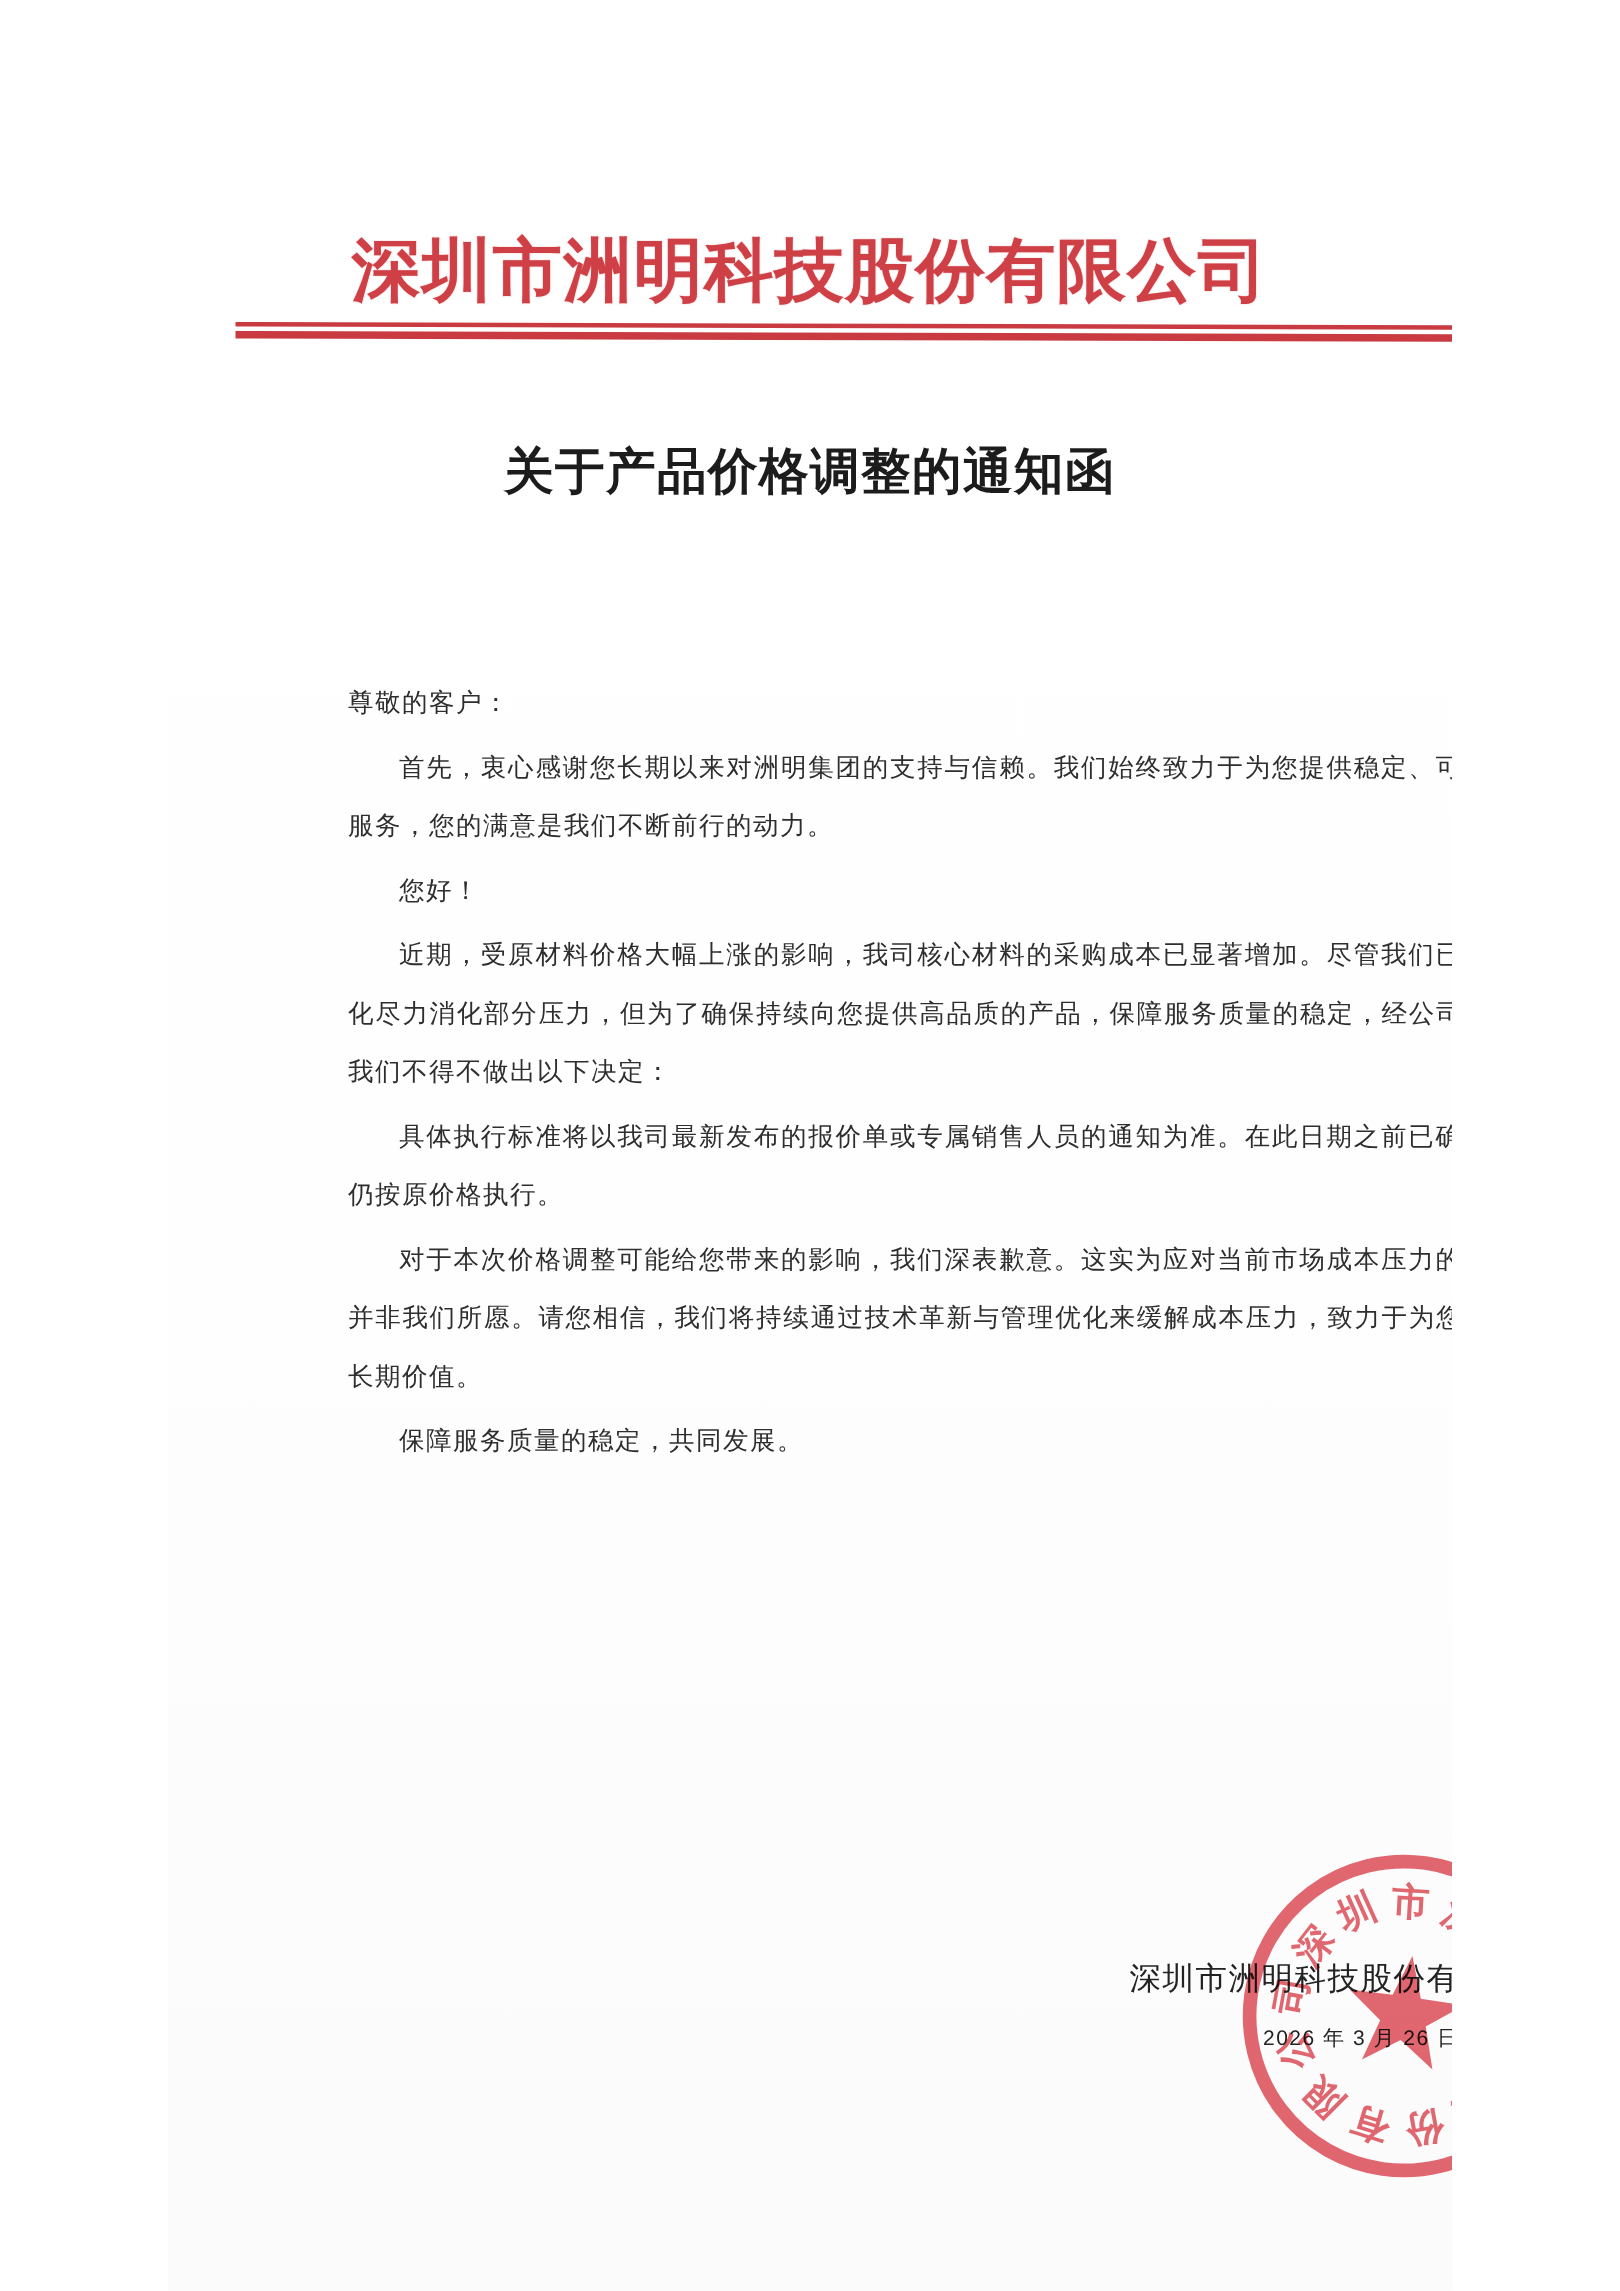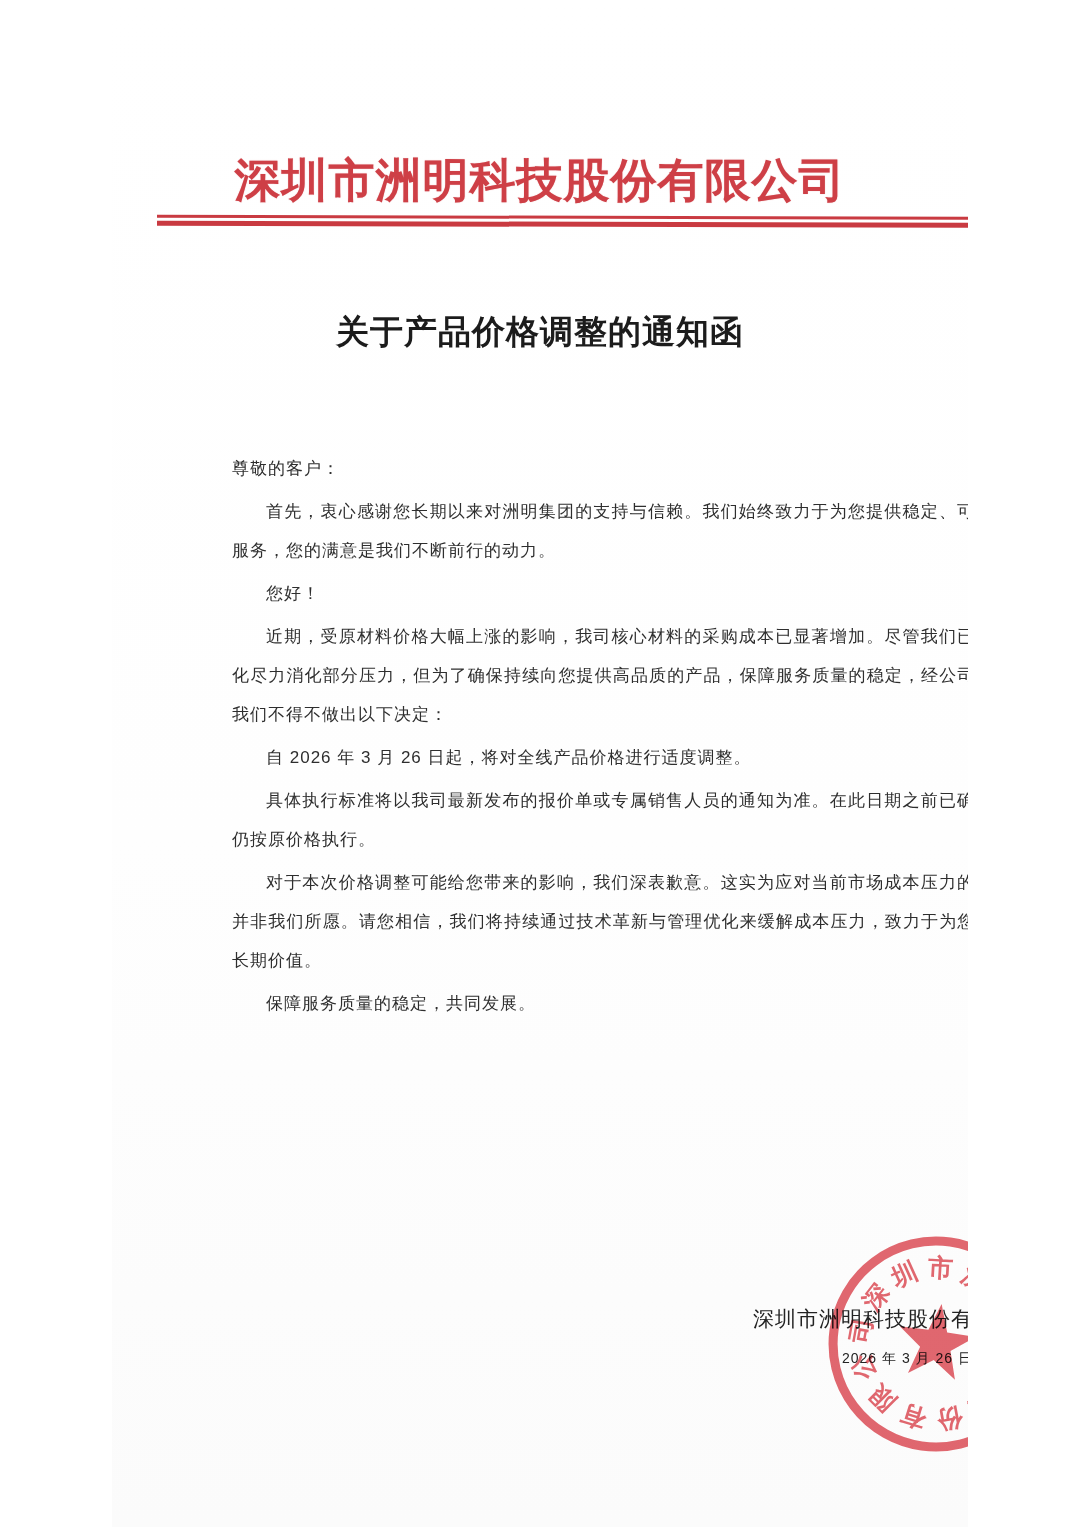--- a/index.html
+++ b/index.html
@@ -35,21 +35,21 @@
     top: 216px;
     left: 45px;
     width: 990px;
     height: 3px;
     border-top: 3px solid var(--rule-red, #c93a41);
     border-bottom: 5px solid var(--rule-red, #c93a41);
     transform: rotate(0.15deg);
   }
   .letter-title {
     position: absolute;
-    top: 310px;
+    top: 292px;
     left: 0;
     width: 100%;
     margin: 0;
     text-align: center;
     font-size: 33px;
     font-weight: 700;
     letter-spacing: 1px;
     color: var(--title-black, #1c1c1c);
   }
   .letter-body {
@@ -108,21 +108,20 @@
   <div class="header-divider"></div>
 
   <h2 class="letter-title">关于产品价格调整的通知函</h2>
 
   <div class="letter-body">
     <p class="salutation">尊敬的客户：</p>
 
   <p class="indented">首先，衷心感谢您长期以来对洲明集团的支持与信赖。我们始终致力于为您提供稳定、可靠的产品与服务，您的满意是我们不断前行的动力。</p>
       <p class="indented">您好！</p>
       <p class="indented">近期，受原材料价格大幅上涨的影响，我司核心材料的采购成本已显著增加。尽管我们已通过内部优化尽力消化部分压力，但为了确保持续向您提供高品质的产品，保障服务质量的稳定，经公司审慎评估，我们不得不做出以下决定：</p>
-      <p class="indented">自 2026 年 3 月 26 日起，将对全线产品价格进行适度调整。</p>
       <p class="indented">具体执行标准将以我司最新发布的报价单或专属销售人员的通知为准。在此日期之前已确认的订单，仍按原价格执行。</p>
       <p class="indented">对于本次价格调整可能给您带来的影响，我们深表歉意。这实为应对当前市场成本压力的必要举措，并非我们所愿。请您相信，我们将持续通过技术革新与管理优化来缓解成本压力，致力于为您创造更多的长期价值。</p>
       <p class="indented">保障服务质量的稳定，共同发展。</p>
     </div>
 
   <div class="signature-company">深圳市洲明科技股份有限公司</div>
 
   <div class="signature-date">2026 年 3 月 26 日</div>
 
   <svg class="company-seal" viewBox="0 0 220 220">

